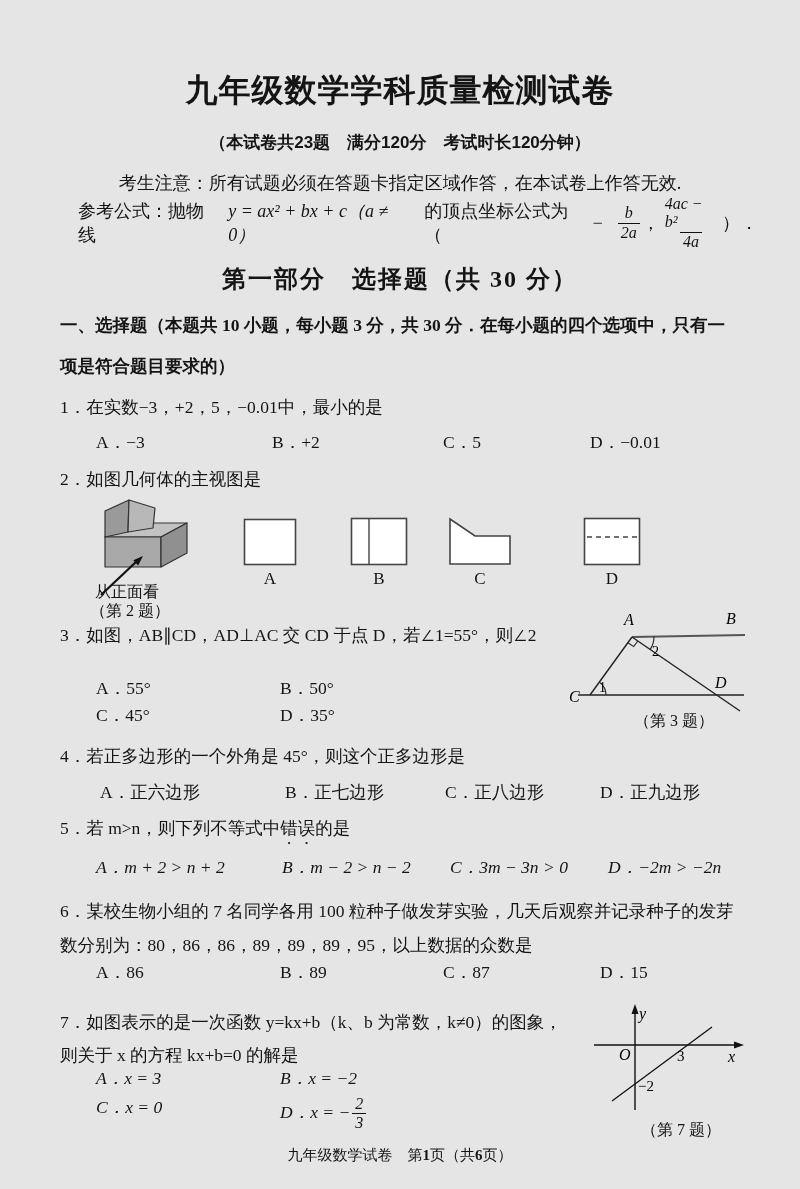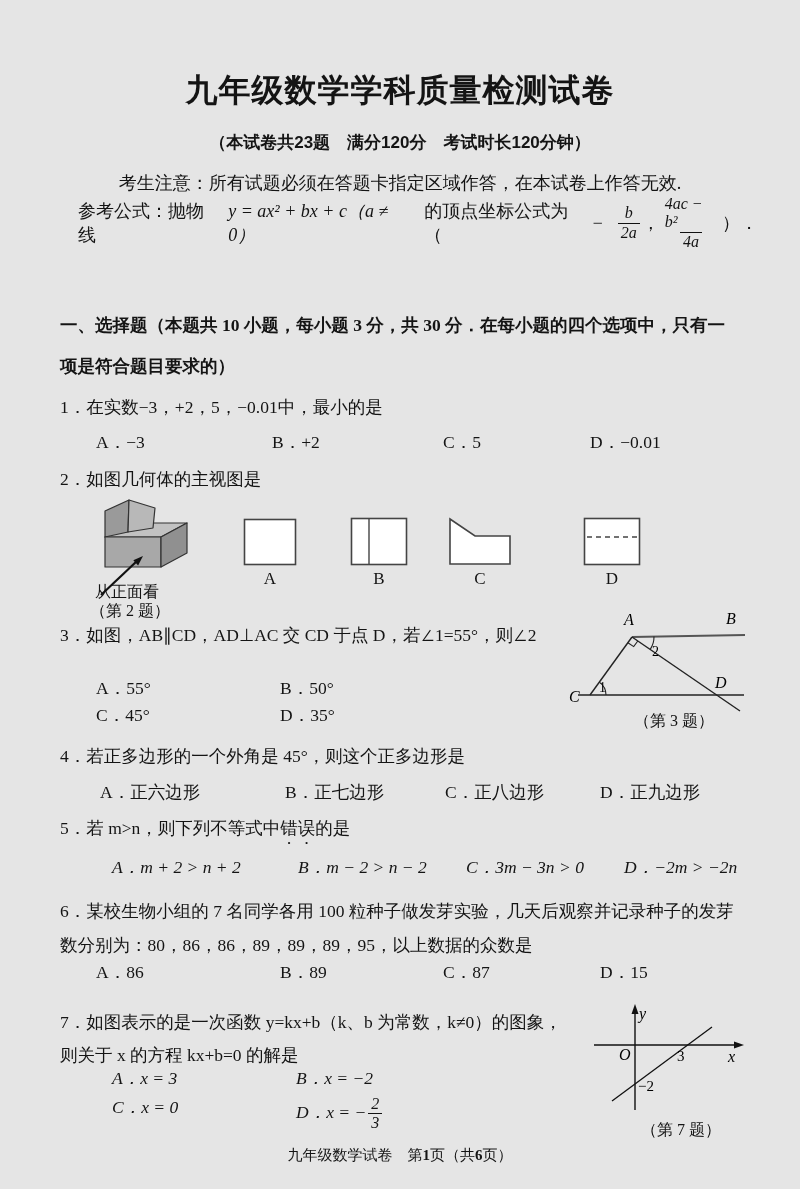--- a/index.html
+++ b/index.html
@@ -15,21 +15,21 @@
   .frac{display:inline-flex;flex-direction:column;align-items:center;vertical-align:middle;
         line-height:1.15;font-size:16px;font-style:italic;font-family:"Liberation Serif",serif;margin:0 2px;}
   .frac .num{padding:0 3px;}
   .frac .den{border-top:1.3px solid #111;padding:0 3px;}
   .part-heading{font-size:24px;line-height:34px;font-weight:600;letter-spacing:2px;}
   .intro{left:60px;top:305px;width:688px;font-family:Liberation Serif, serif;
          font-weight:bold;font-size:17.5px;line-height:41px;}
   .q-text{left:60px;font-size:17.5px;line-height:33px;}
   .opts{left:60px;width:720px;height:26px;font-size:17.5px;}
   .opt{position:absolute;top:0;white-space:nowrap;}
-  .mathopt{font-style:italic;margin-left:16px;}
+  .mathopt{font-style:italic;}
   .emph{text-emphasis:dot;text-emphasis-position:under left;
         -webkit-text-emphasis:dot;-webkit-text-emphasis-position:under;}
   .figcap{font-size:15px;line-height:19px;}
   .shape-label{position:absolute;text-align:center;font-size:17px;}
   svg{position:absolute;overflow:visible;}
   svg text{font-family:"Liberation Serif",serif;}
   .footer{font-size:15px;}
   .footer b{font-family:"Liberation Serif",serif;}
 </style>
 </head>
@@ -51,20 +51,21 @@
       <span class="den">2a</span>
     </span>
     <span>，</span>
     <span class="frac">
       <span class="num">4ac − b²</span>
       <span class="den">4a</span>
     </span>
     <span>）．</span>
   </div>
 
+  <div class="abs center part-heading" style="top:262px">第一部分　选择题（共 30 分）</div>
   <div class="abs intro">
     <div>一、选择题（本题共 10 小题，每小题 3 分，共 30 分．在每小题的四个选项中，只有一</div>
     <div>项是符合题目要求的）</div>
   </div>
 
   <div class="abs q-text" style="top:391px">1．在实数−3，+2，5，−0.01中，最小的是</div>
   <div class="abs opts" style="top:430px">
     <span class="opt" style="left:36px">A．−3</span>
     <span class="opt" style="left:212px">B．+2</span>
     <span class="opt" style="left:383px">C．5</span>

